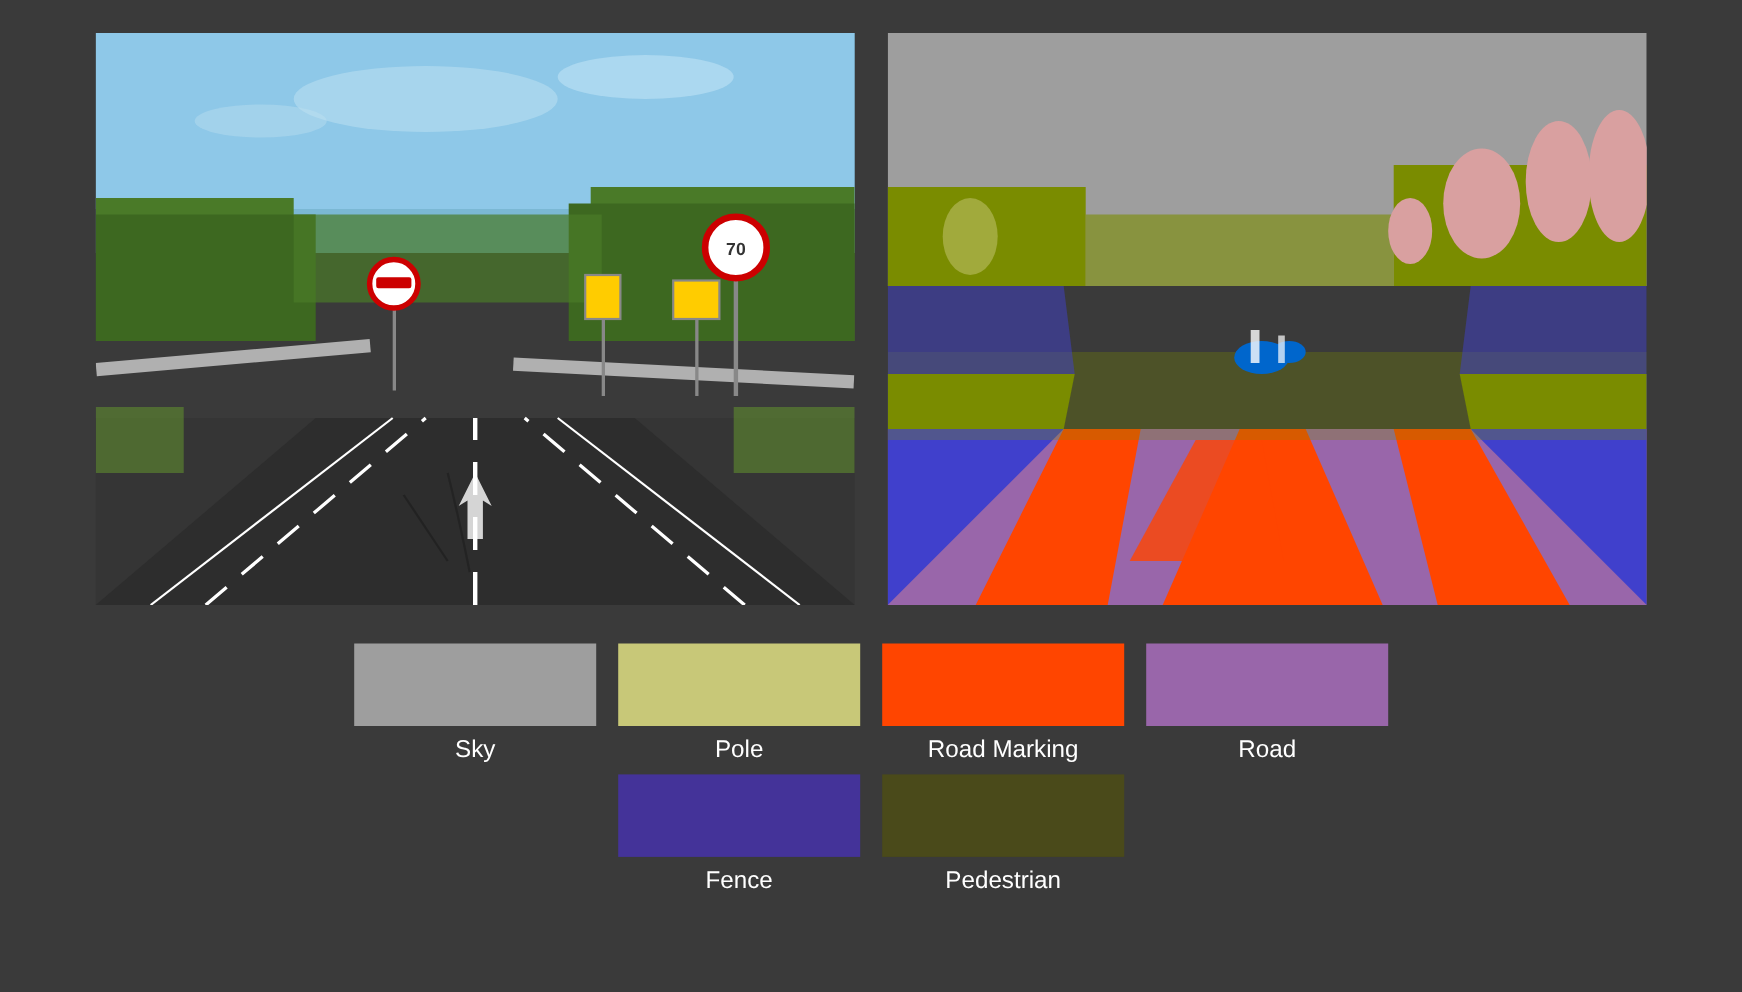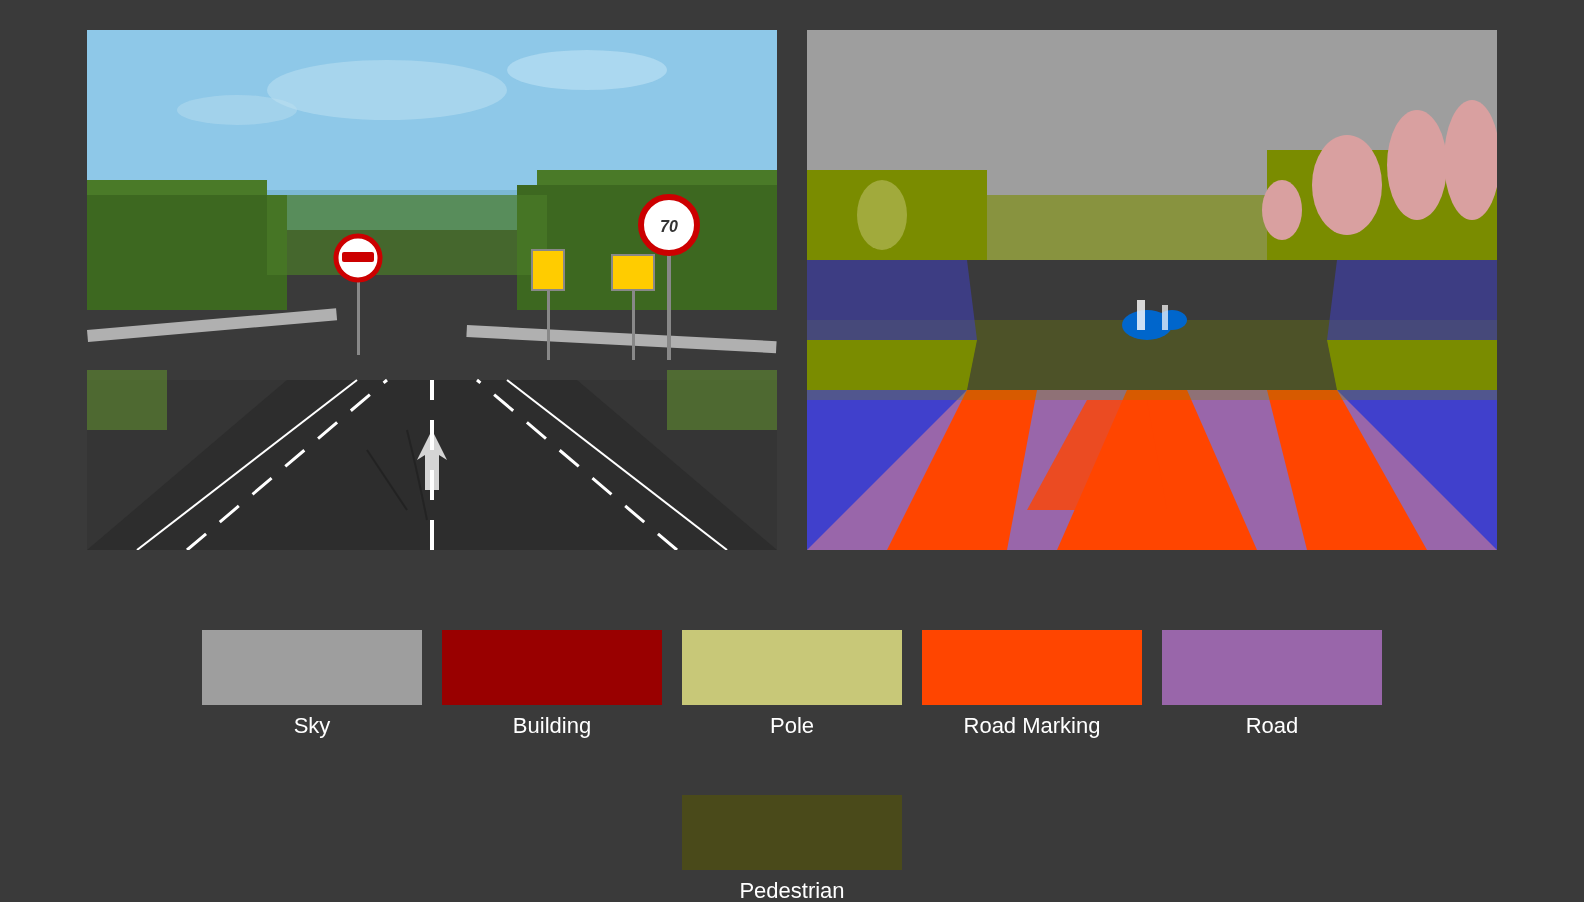--- a/index.html
+++ b/index.html
@@ -20,39 +20,37 @@
       flex-direction: row;
       justify-content: center;
       align-items: center;
       gap: 30px;
       padding: 30px 30px 20px 30px;
       width: 100%;
     }
 
     .image-container {
       flex: 0 0 auto;
-      font-style: italic;
     }
 
     
     .legend-area {
       width: 100%;
       padding: 10px 40px 20px 40px;
       display: flex;
       flex-direction: column;
       gap: 10px;
     }
 
     .legend-row {
       display: flex;
       flex-direction: row;
       justify-content: center;
       gap: 20px;
       align-items: flex-start;
-      margin-top: 46px;
     }
 
     .legend-item {
       display: flex;
       flex-direction: column;
       align-items: center;
       gap: 8px;
       width: 220px;
     }
 
@@ -192,35 +190,35 @@
   </div>
 </div>
 
 <div class="legend-area">
   <div class="legend-row" id="legend-row-1">
       <div class="legend-item">
         <div class="legend-swatch" style="background-color: rgb(158, 158, 158); width: 220px; height: 75px;"></div>
         <div class="legend-label">Sky</div>
       </div>
       <div class="legend-item">
-        <div class="legend-swatch" style="background-color: rgb(153, 0, 0); width: 220px; height: 75px;"></div>
-        <div class="legend-label">Building</div>
-      </div>
-      <div class="legend-item">
         <div class="legend-swatch" style="background-color: rgb(200, 200, 120); width: 220px; height: 75px;"></div>
         <div class="legend-label">Pole</div>
       </div>
       <div class="legend-item">
         <div class="legend-swatch" style="background-color: rgb(255, 69, 0); width: 220px; height: 75px;"></div>
         <div class="legend-label">Road Marking</div>
       </div>
       <div class="legend-item">
         <div class="legend-swatch" style="background-color: rgb(153, 102, 170); width: 220px; height: 75px;"></div>
         <div class="legend-label">Road</div>
       </div>
     </div>
   <div class="legend-row" id="legend-row-2">
       <div class="legend-item">
+        <div class="legend-swatch" style="background-color: rgb(68, 51, 153); width: 220px; height: 75px;"></div>
+        <div class="legend-label">Fence</div>
+      </div>
+      <div class="legend-item">
         <div class="legend-swatch" style="background-color: rgb(74, 74, 26); width: 220px; height: 75px;"></div>
         <div class="legend-label">Pedestrian</div>
       </div>
     </div>
 </div>
 
 </body></html>

